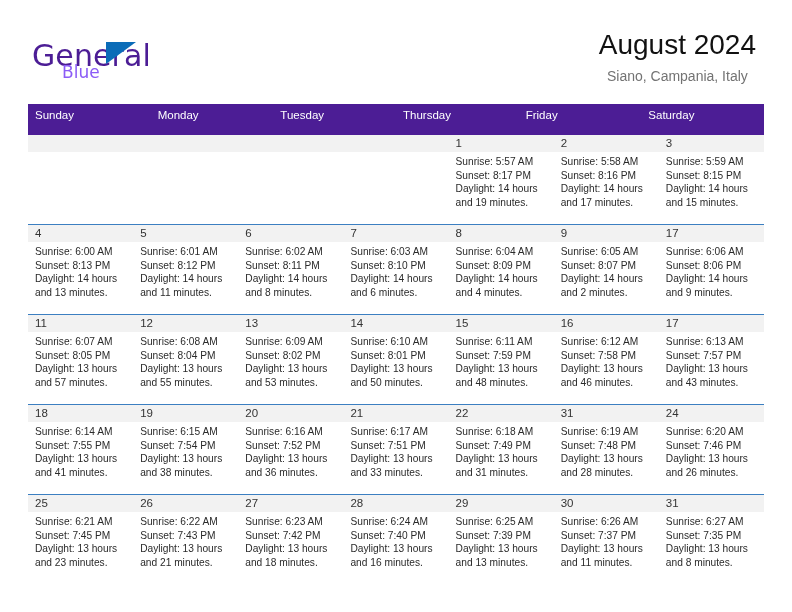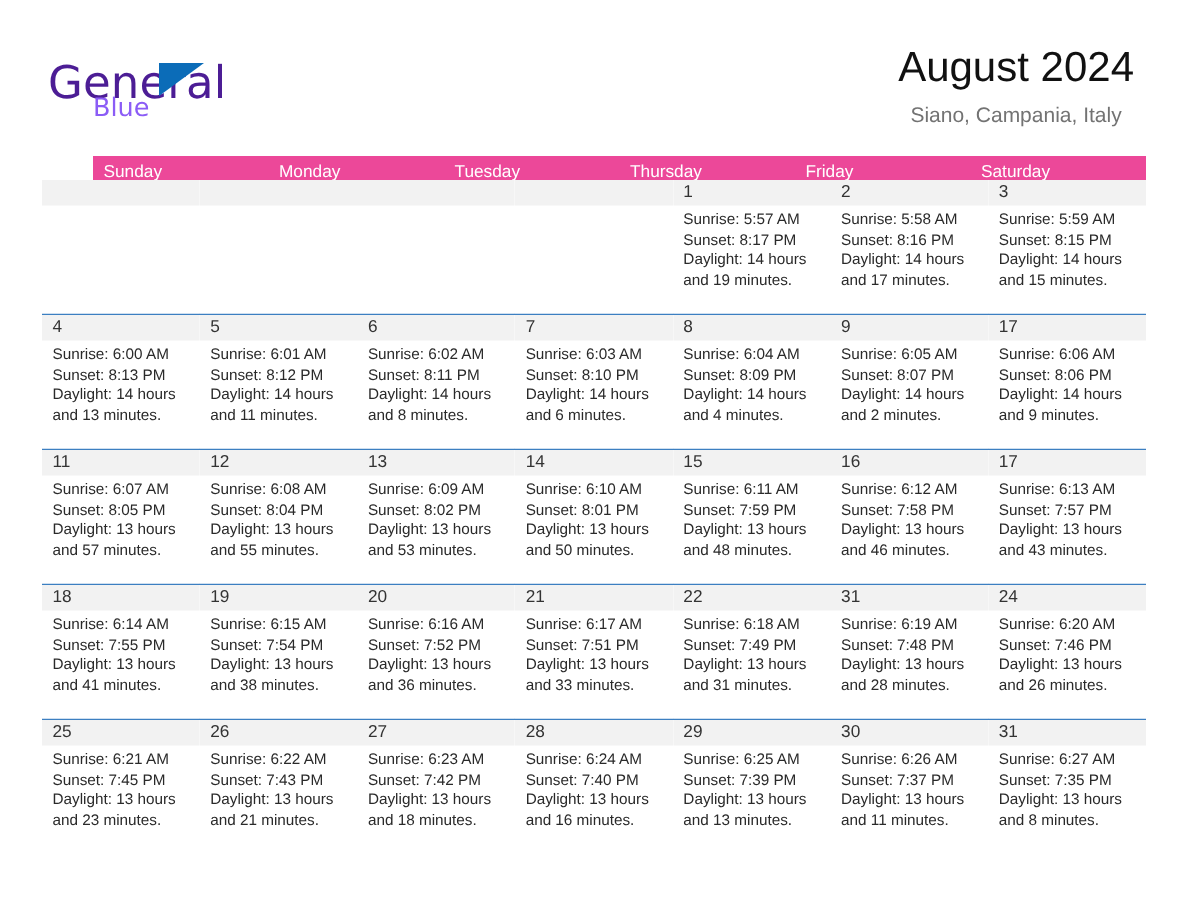--- a/index.html
+++ b/index.html
@@ -87,23 +87,22 @@
 
   
   .calendar {
     position: absolute;
     left: 28px;
     top: 104px;
     width: 736px;
   }
   .dow-row {
     display: flex;
-    background: #ec4899;
-    height: 16px;
-    margin-left: 34px;
+    background: #4c1d95;
+    height: 31px;
   }
   .dow-cell {
     flex: 1 1 0;
     color: #ffffff;
     font-size: 11.5px;
     line-height: 22px;
     padding-left: 7px;
     box-sizing: border-box;
     white-space: nowrap;
     overflow: hidden;

